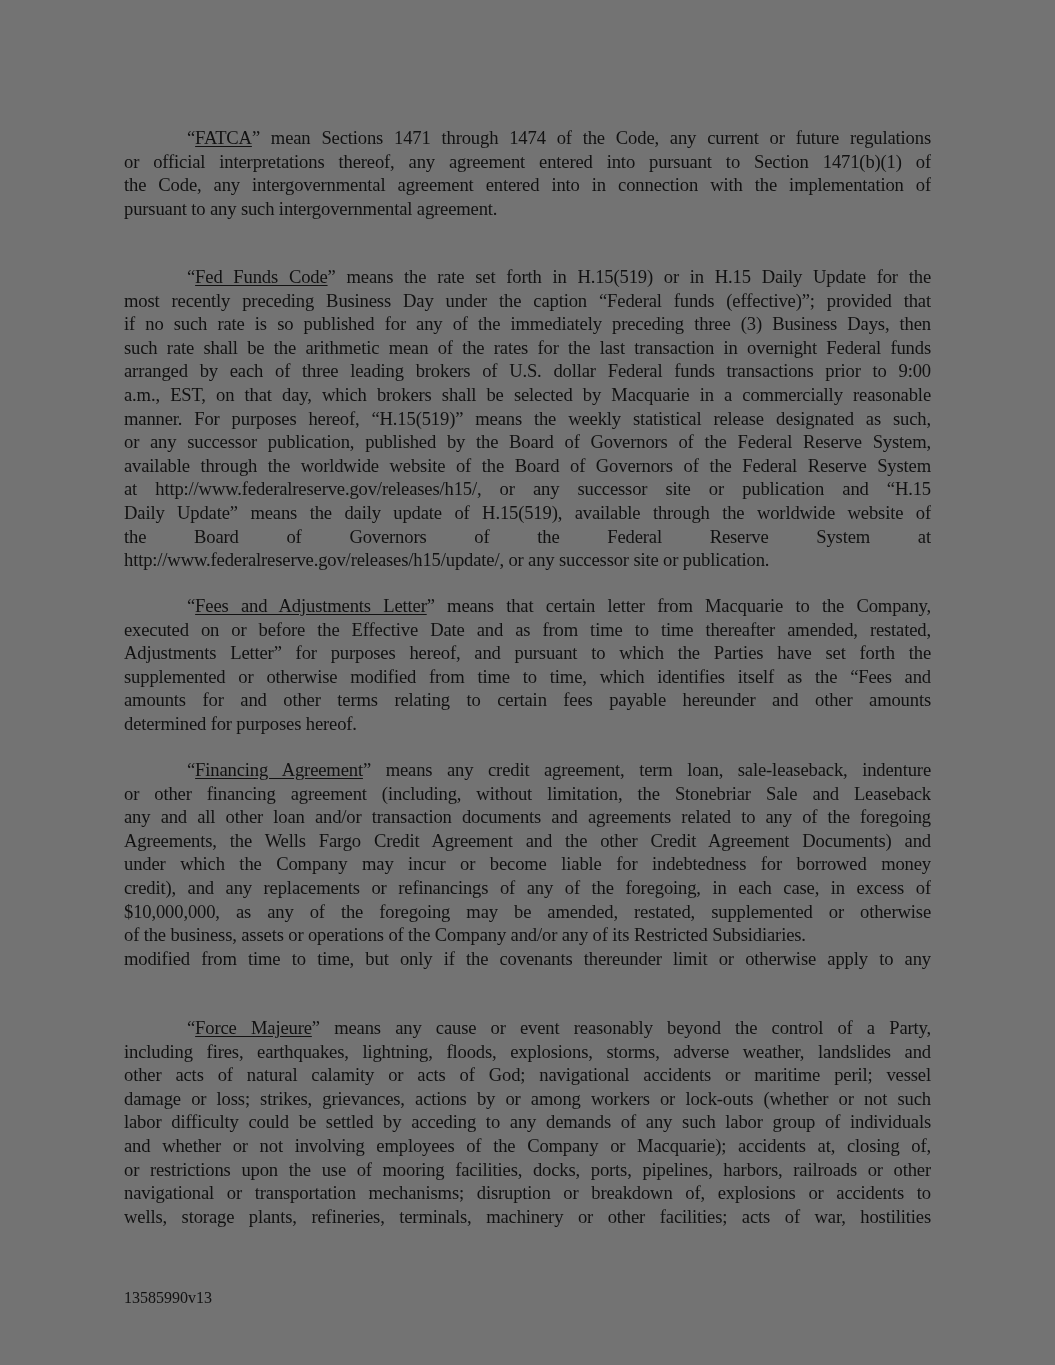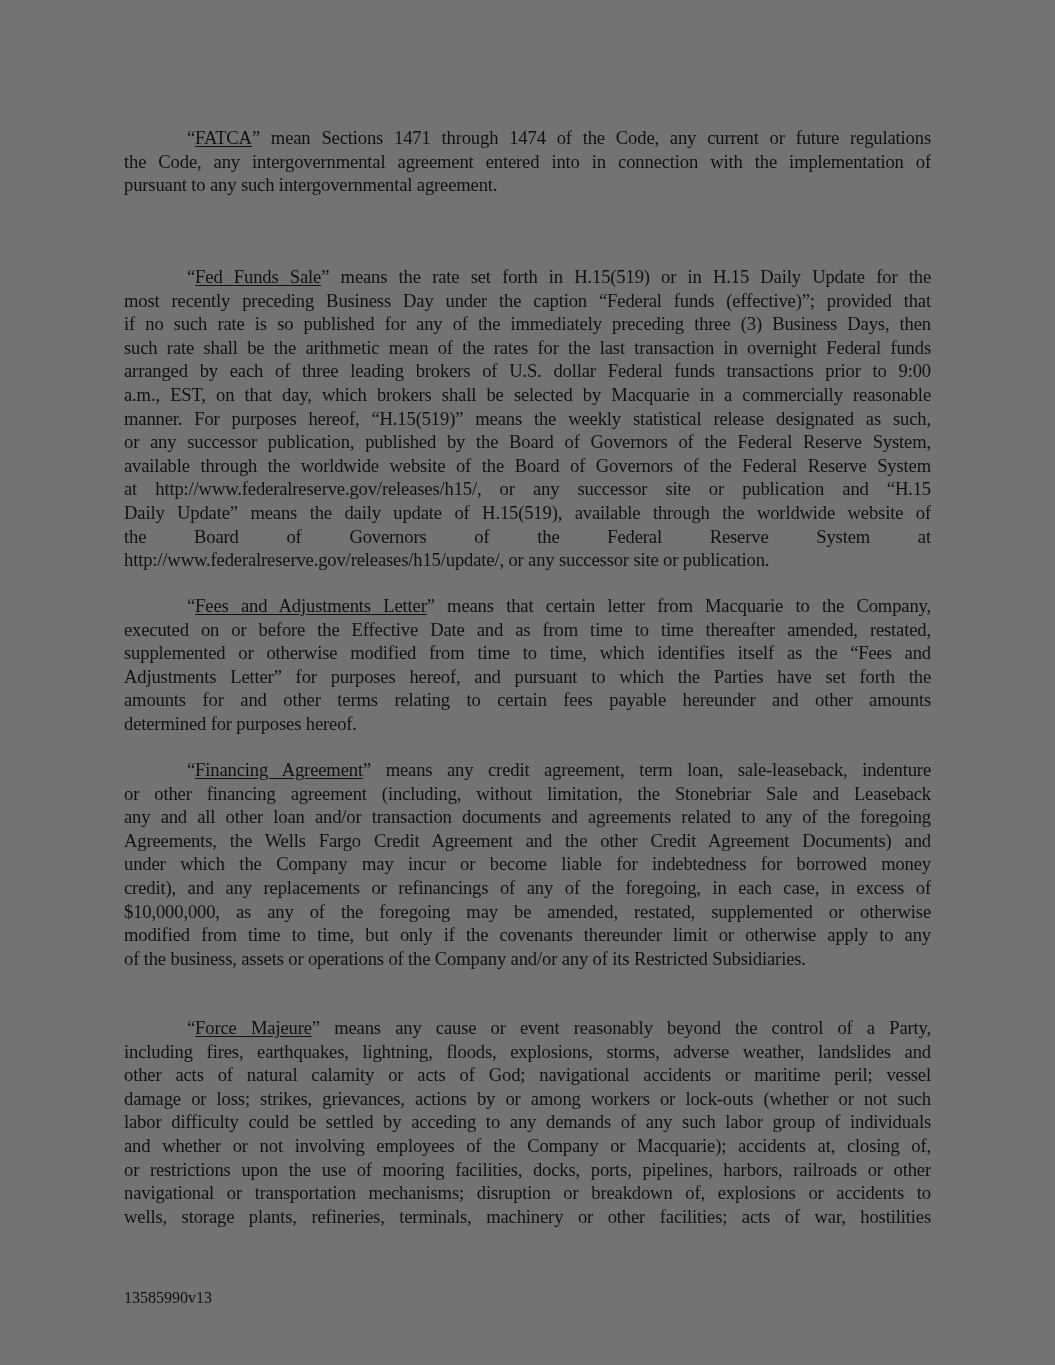--- a/index.html
+++ b/index.html
@@ -28,59 +28,60 @@
     font-size: 16px; line-height: 16px;
   }
 </style>
 </head>
 <body>
 
 <div class="page">
 
   <div class="para" style="top:126px;">
     <span class="line indent" style="white-space: normal; overflow: hidden;"><span>“</span><span class="term">FATCA</span><span>” mean Sections 1471 through 1474 of the Code, any current or future regulations</span></span>
+    <span class="line" style="white-space: normal; overflow: hidden;">or official interpretations thereof, any agreement entered into pursuant to Section 1471(b)(1) of</span>
     <span class="line" style="white-space: normal; overflow: hidden;">the Code, any intergovernmental agreement entered into in connection with the implementation of</span>
     <span class="line last" style="white-space: normal; overflow: hidden;">pursuant to any such intergovernmental agreement.</span>
   </div>
 
   <div class="para" style="top:265px;">
-    <span class="line indent" style="white-space: normal; overflow: hidden;"><span>“</span><span class="term">Fed Funds Sale</span><span>” means the rate set forth in H.15(519) or in H.15 Daily Update for the</span></span>
+    <span class="line indent" style="white-space: normal; overflow: hidden;"><span>“</span><span class="term">Fed Funds Code</span><span>” means the rate set forth in H.15(519) or in H.15 Daily Update for the</span></span>
     <span class="line" style="white-space: normal; overflow: hidden;">most recently preceding Business Day under the caption “Federal funds (effective)”; provided that</span>
     <span class="line" style="white-space: normal; overflow: hidden;">if no such rate is so published for any of the immediately preceding three (3) Business Days, then</span>
     <span class="line" style="white-space: normal; overflow: hidden;">such rate shall be the arithmetic mean of the rates for the last transaction in overnight Federal funds</span>
     <span class="line" style="white-space: normal; overflow: hidden;">arranged by each of three leading brokers of U.S. dollar Federal funds transactions prior to 9:00</span>
     <span class="line" style="white-space: normal; overflow: hidden;">a.m., EST, on that day, which brokers shall be selected by Macquarie in a commercially reasonable</span>
     <span class="line" style="white-space: normal; overflow: hidden;">manner.  For purposes hereof, “H.15(519)” means the weekly statistical release designated as such,</span>
     <span class="line" style="white-space: normal; overflow: hidden;">or any successor publication, published by the Board of Governors of the Federal Reserve System,</span>
     <span class="line" style="white-space: normal; overflow: hidden;">available through the worldwide website of the Board of Governors of the Federal Reserve System</span>
     <span class="line" style="white-space: normal; overflow: hidden;">at http://www.federalreserve.gov/releases/h15/, or any successor site or publication and “H.15</span>
     <span class="line" style="white-space: normal; overflow: hidden;">Daily Update” means the daily update of H.15(519), available through the worldwide website of</span>
     <span class="line" style="white-space: normal; overflow: hidden;">the Board of Governors of the Federal Reserve System at</span>
     <span class="line last" style="white-space: normal; overflow: hidden;">http://www.federalreserve.gov/releases/h15/update/, or any successor site or publication.</span>
   </div>
 
   <div class="para" style="top:594px;">
     <span class="line indent" style="white-space: normal; overflow: hidden;"><span>“</span><span class="term">Fees and Adjustments Letter</span><span>” means that certain letter from Macquarie to the Company,</span></span>
     <span class="line" style="white-space: normal; overflow: hidden;">executed on or before the Effective Date and as from time to time thereafter amended, restated,</span>
+    <span class="line" style="white-space: normal; overflow: hidden;">Adjustments Letter” for purposes hereof, and pursuant to which the Parties have set forth the</span>
     <span class="line" style="white-space: normal; overflow: hidden;">supplemented or otherwise modified from time to time, which identifies itself as the “Fees and</span>
-    <span class="line" style="white-space: normal; overflow: hidden;">Adjustments Letter” for purposes hereof, and pursuant to which the Parties have set forth the</span>
     <span class="line" style="white-space: normal; overflow: hidden;">amounts for and other terms relating to certain fees payable hereunder and other amounts</span>
     <span class="line last" style="white-space: normal; overflow: hidden;">determined for purposes hereof.</span>
   </div>
 
   <div class="para" style="top:758px;">
     <span class="line indent" style="white-space: normal; overflow: hidden;"><span>“</span><span class="term">Financing Agreement</span><span>” means any credit agreement, term loan, sale-leaseback, indenture</span></span>
     <span class="line" style="white-space: normal; overflow: hidden;">or other financing agreement (including, without limitation, the Stonebriar Sale and Leaseback</span>
     <span class="line" style="white-space: normal; overflow: hidden;">any and all other loan and/or transaction documents and agreements related to any of the foregoing</span>
     <span class="line" style="white-space: normal; overflow: hidden;">Agreements, the Wells Fargo Credit Agreement and the other Credit Agreement Documents) and</span>
     <span class="line" style="white-space: normal; overflow: hidden;">under which the Company may incur or become liable for indebtedness for borrowed money</span>
     <span class="line" style="white-space: normal; overflow: hidden;">credit), and any replacements or refinancings of any of the foregoing, in each case, in excess of</span>
     <span class="line" style="white-space: normal; overflow: hidden;">$10,000,000, as any of the foregoing may be amended, restated, supplemented or otherwise</span>
+    <span class="line last" style="white-space: normal; overflow: hidden;">of the business, assets or operations of the Company and/or any of its Restricted Subsidiaries.</span>
     <span class="line" style="white-space: normal; overflow: hidden;">modified from time to time, but only if the covenants thereunder limit or otherwise apply to any</span>
-    <span class="line last" style="white-space: normal; overflow: hidden;">of the business, assets or operations of the Company and/or any of its Restricted Subsidiaries.</span>
   </div>
 
   <div class="para" style="top:1016px;">
     <span class="line indent" style="white-space: normal; overflow: hidden;"><span>“</span><span class="term">Force Majeure</span><span>” means any cause or event reasonably beyond the control of a Party,</span></span>
     <span class="line" style="white-space: normal; overflow: hidden;">including fires, earthquakes, lightning, floods, explosions, storms, adverse weather, landslides and</span>
     <span class="line" style="white-space: normal; overflow: hidden;">other acts of natural calamity or acts of God; navigational accidents or maritime peril; vessel</span>
     <span class="line" style="white-space: normal; overflow: hidden;">damage or loss; strikes, grievances, actions by or among workers or lock-outs (whether or not such</span>
     <span class="line" style="white-space: normal; overflow: hidden;">labor difficulty could be settled by acceding to any demands of any such labor group of individuals</span>
     <span class="line" style="white-space: normal; overflow: hidden;">and whether or not involving employees of the Company or Macquarie); accidents at, closing of,</span>
     <span class="line" style="white-space: normal; overflow: hidden;">or restrictions upon the use of mooring facilities, docks, ports, pipelines, harbors, railroads or other</span>

